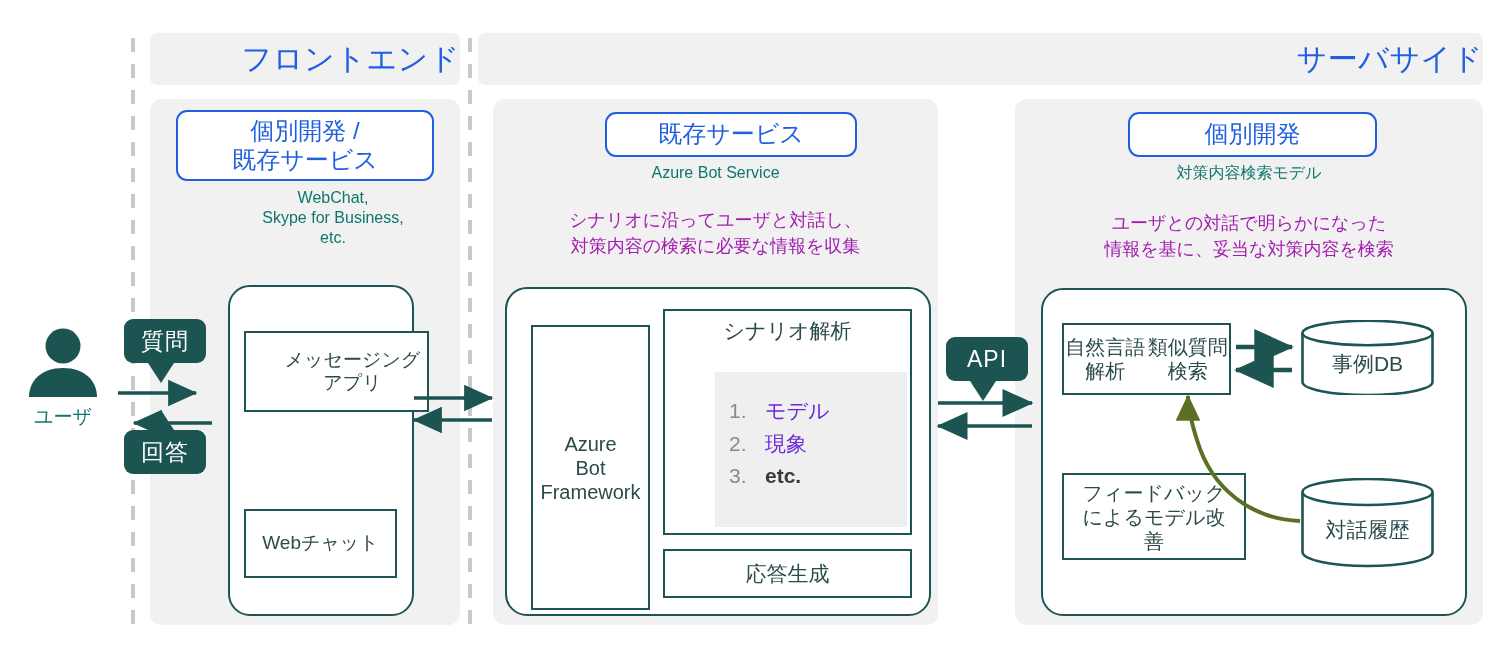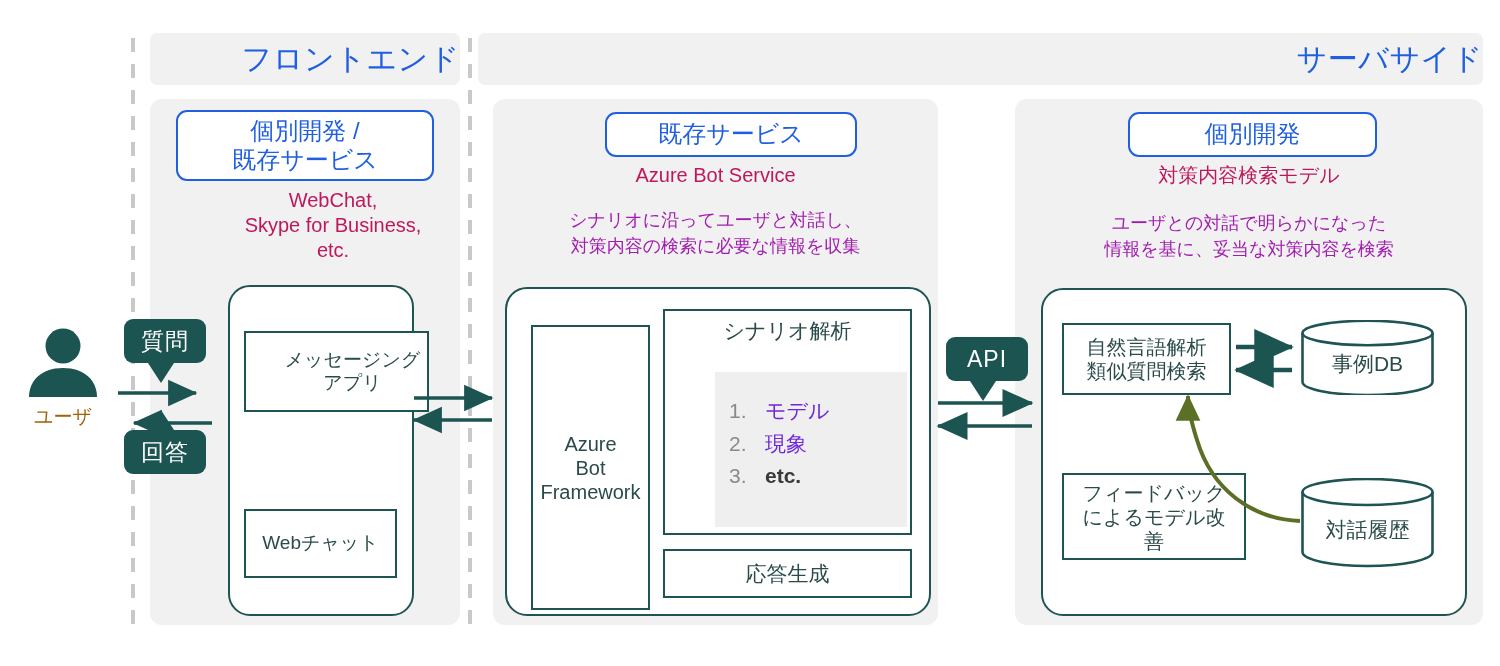--- a/index.html
+++ b/index.html
@@ -28,22 +28,22 @@
   .panel{position:absolute;background:#f1f1f1;border-radius:12px;}
 
   
   .pill{
     position:absolute;border:2.5px solid #1f5fe0;border-radius:11px;
     background:#ffffff;color:#1f5fe0;
     display:flex;align-items:center;justify-content:center;
     text-align:center;line-height:1.18;font-size:24px;
   }
   .bluesub{
-    position:absolute;color:#be185d;text-align:center;
-    font-size:20px;line-height:1.25;width:100%;
+    position:absolute;color:#0f766e;text-align:center;
+    font-size:16px;line-height:1.25;width:100%;
   }
   .desc{
     position:absolute;color:#a21caf;text-align:center;
     font-size:18px;line-height:1.45;width:100%;
   }
 
   
   .rbox{
     position:absolute;border:2.6px solid #1e5453;border-radius:22px;
     background:#ffffff;
@@ -51,21 +51,21 @@
   
   .sbox{
     position:absolute;border:2.4px solid #1e5453;background:#ffffff;
     display:flex;align-items:center;justify-content:center;
     text-align:center;color:#2b4a4a;line-height:1.2;font-size:19px;
   }
   .graybox{position:absolute;background:#efefef;}
 
   
   .person{position:absolute;}
-  .plabel{position:absolute;color:#a16207;font-size:19px;text-align:center;width:100%;}
+  .plabel{position:absolute;color:#0f766e;font-size:19px;text-align:center;width:100%;}
 
   
   .bubble{
     position:absolute;background:#1b5450;border-radius:9px;
     color:#ffffff;display:flex;align-items:center;justify-content:center;
     font-size:23px;letter-spacing:1px;
   }
   .bubble.down::after{
     content:"";position:absolute;left:24px;top:100%;
     border-left:13px solid transparent;border-right:13px solid transparent;
@@ -178,21 +178,21 @@
     <div class="bluesub" style="position:relative;">対策内容検索モデル</div>
   </div>
 
   <div style="position:absolute;left:1015px;top:210px;width:468px;">
     <div class="desc" style="position:relative;">ユーザとの対話で明らかになった</div>
     <div class="desc" style="position:relative;">情報を基に、妥当な対策内容を検索</div>
   </div>
 
   <div class="rbox" style="left:1041px;top:288px;width:422px;height:324px;"></div>
 
-  <div class="sbox" style="left:1062px;top:323px;width:165px;height:68px;flex-direction:column;font-size:20px;">
+  <div class="sbox" style="left:1062px;top:323px;width:165px;height:68px;flex-direction:row;font-size:20px;">
     <span>自然言語解析</span>
     <span>類似質問検索</span>
   </div>
 
   <div class="sbox" style="left:1062px;top:473px;width:180px;height:83px;flex-direction:column;font-size:20px;">
     <span>フィードバック</span>
     <span>によるモデル改</span>
     <span>善</span>
   </div>
 

